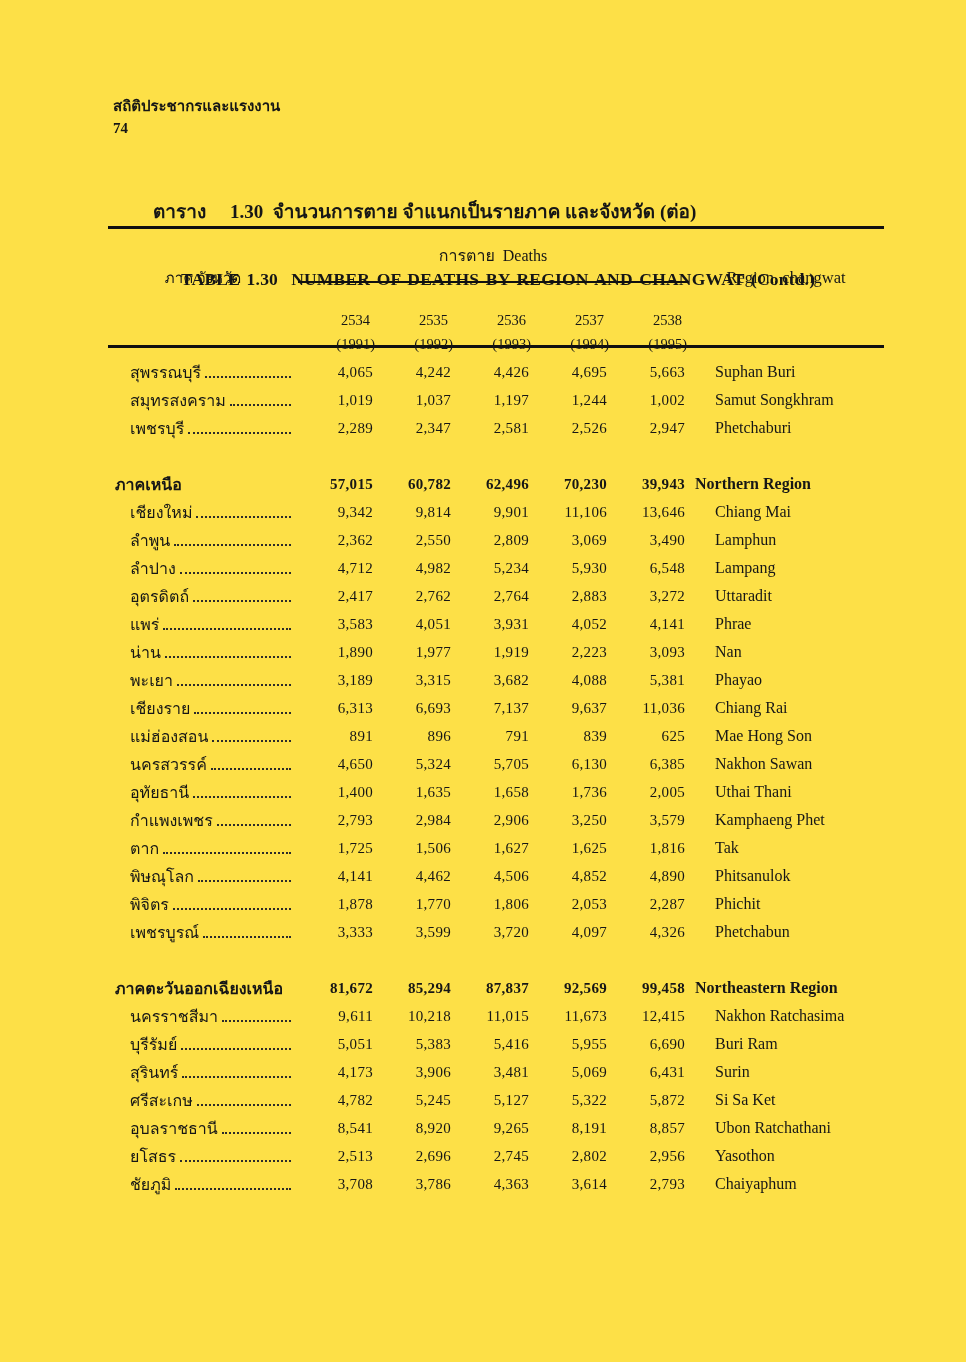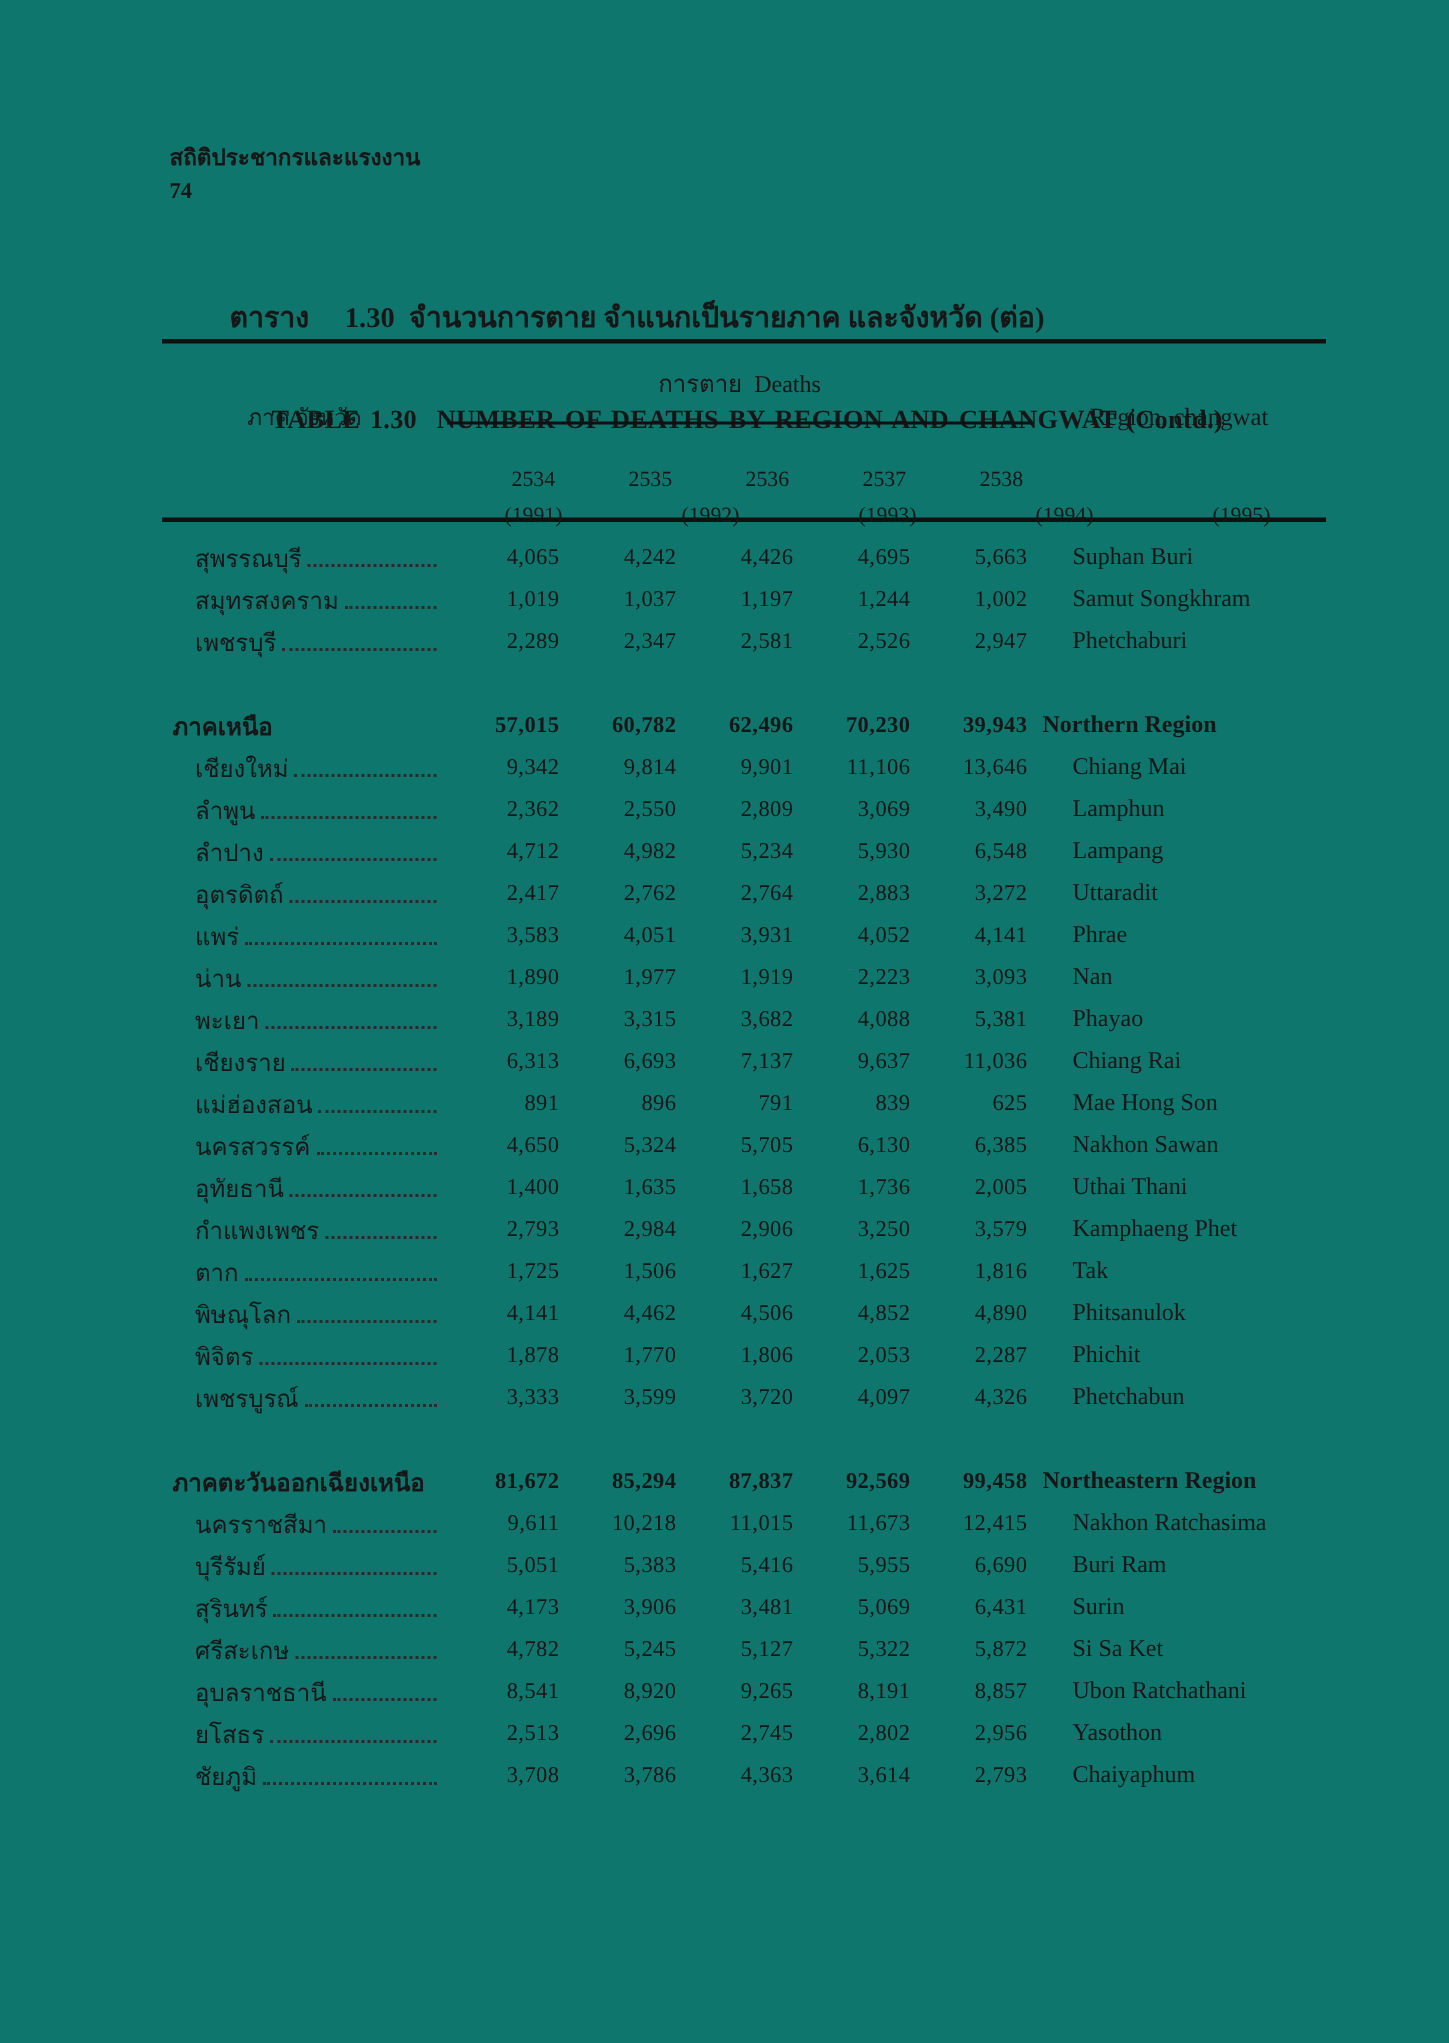--- a/index.html
+++ b/index.html
@@ -1,21 +1,21 @@
 <!DOCTYPE html>
 <html><head>
 <meta charset="utf-8">
 <style>
   html, body { margin: 0; padding: 0; background: #d8d8d8; }
   .page {
     position: relative;
     width: 966px;
     height: 1362px;
     margin: 0 auto;
-    background: #0f766e;
+    background: #fde047;
     color: #161616;
     font-family: "Liberation Serif", "DejaVu Serif", serif;
     overflow: hidden;
   }
   
   .running {
     position: absolute;
     left: 113px;
     top: 96px;
     font-weight: bold;
@@ -57,21 +57,21 @@
     display: flex; align-items: center; justify-content: center;
     font-size: 16px;
     white-space: pre;
   }
   .deaths-rule { height: 2px; background: #101010; width: 100%; }
   .years, .years-ad {
     display: grid;
     grid-template-columns: repeat(5, 78px);
   }
   .years   { padding-top: 11px; }
-  .years-ad{ padding-top: 7px; gap: 40px; }
+  .years-ad{ padding-top: 7px; }
   .year-be { text-align: right; padding-right: 6px; font-size: 14.5px; margin-top: 18px; }
   .year-ad { text-align: right; padding-right: 1px; font-size: 14.5px; }
   .h-right {
     display: flex; align-items: center; justify-content: center;
     padding-bottom: 26px;
     font-size: 16.5px;
     white-space: nowrap;
   }
 
   .tbody { padding-top: 10px; }

